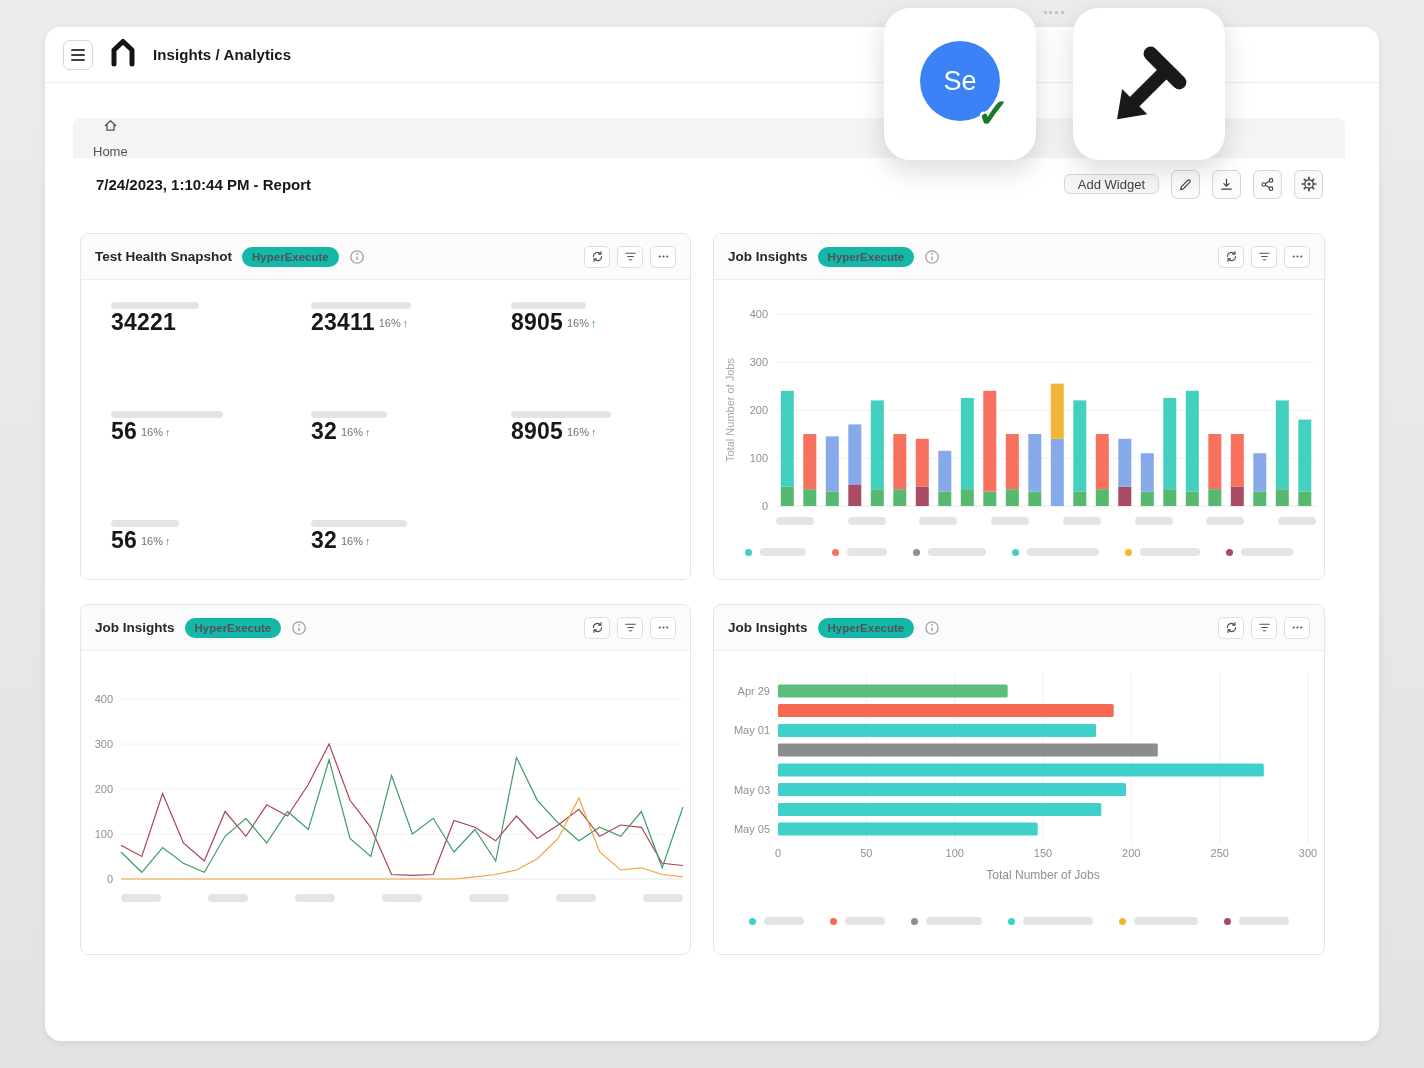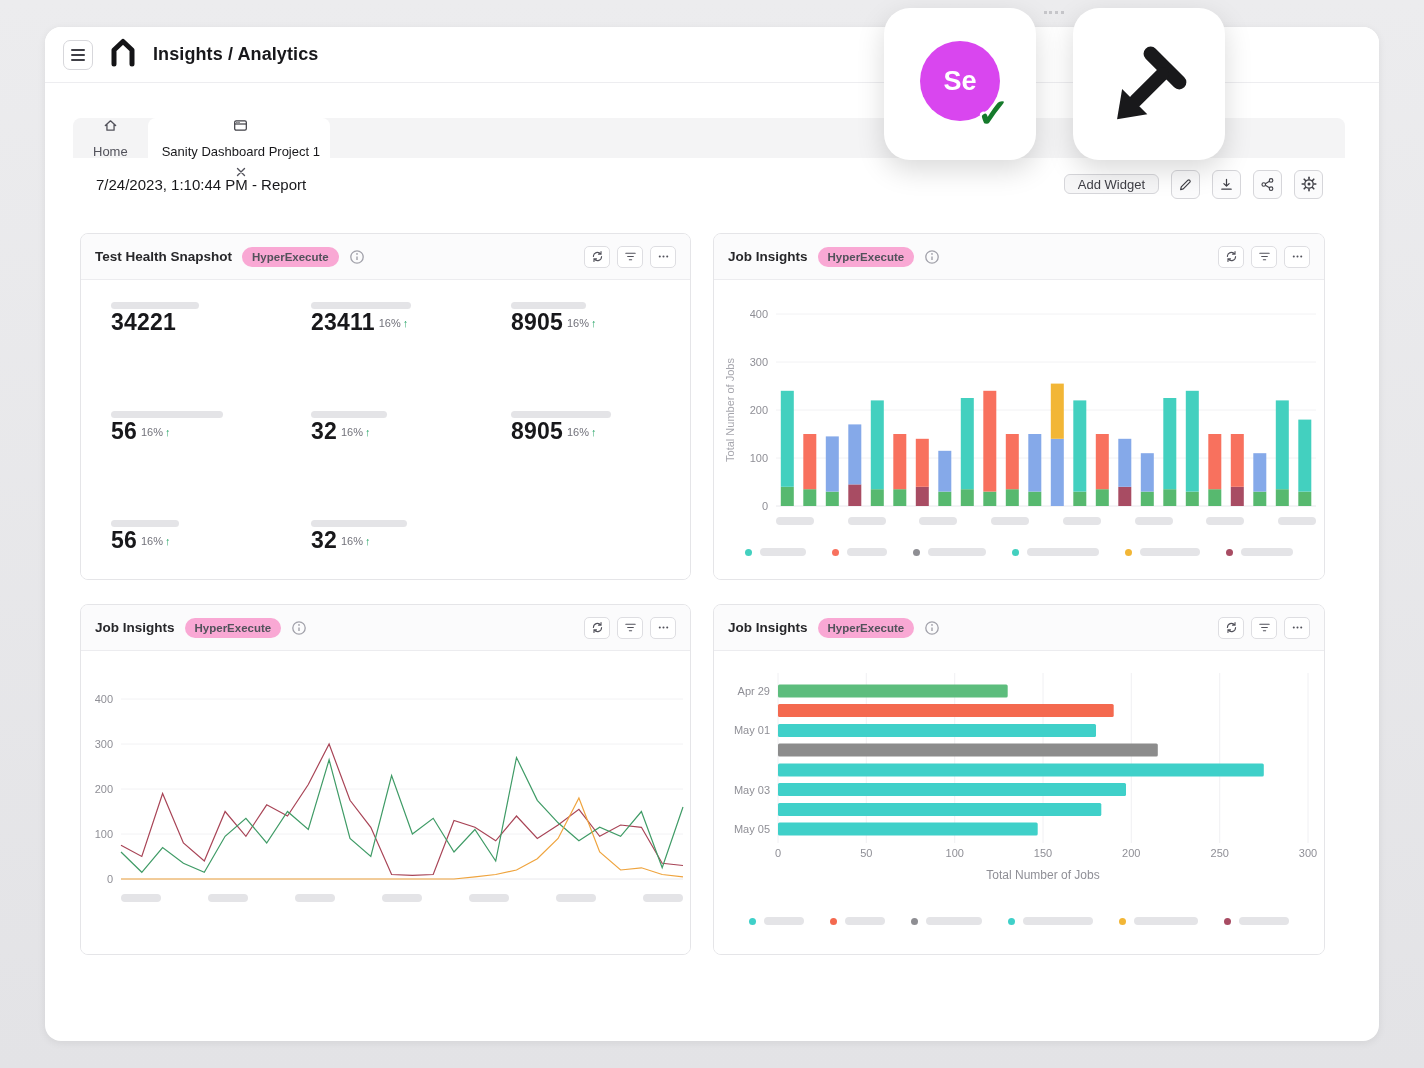--- a/index.html
+++ b/index.html
@@ -4,42 +4,42 @@
 <style>
   * { margin:0; padding:0; box-sizing:border-box; }
   html,body { width:1424px; height:1068px; }
   body { font-family:"Liberation Sans",sans-serif; background:linear-gradient(180deg,#ececee 0%,#e3e3e6 100%); position:relative; overflow:hidden; }
 
   .main-card { position:absolute; left:45px; top:27px; width:1334px; height:1014px; background:#fff; border-radius:16px; box-shadow:0 2px 8px rgba(0,0,0,.07); }
 
   .app-header { position:absolute; top:0; left:0; right:0; height:56px; border-bottom:1px solid #ededf0; display:flex; align-items:center; gap:14px; padding:0 18px; background:#fff; border-radius:16px 16px 0 0; }
   .hamburger-btn { width:30px; height:30px; border:1px solid #d7d7db; border-radius:7px; background:#fff; display:flex; flex-direction:column; justify-content:center; align-items:center; gap:3px; cursor:pointer; }
   .hamburger-btn span { display:block; width:14px; height:2px; background:#3f3f46; border-radius:1px; }
-  .app-title { font-size:18px; font-weight:700; color:#18181b; letter-spacing:.1px; }
+  .app-title { font-size:15px; font-weight:700; color:#18181b; letter-spacing:.1px; }
 
   .tab-strip { position:absolute; top:91px; left:28px; right:34px; height:40px; background:#f4f4f5; border-radius:8px 8px 0 0; display:flex; align-items:flex-end; }
   .tab { height:40px; display:flex; align-items:center; gap:8px; padding:0 20px; font-size:13px; color:#52525b; cursor:pointer;flex-direction:column; }
   .tab-active { background:#fff; border-radius:8px 8px 0 0; color:#18181b; font-weight:500; padding:0 10px 0 14px; }
   .tab-close { width:18px; height:18px; display:flex; align-items:center; justify-content:center; border-radius:4px; cursor:pointer; }
 
   .toolbar-row { position:absolute; top:140px; left:51px; right:56px; height:34px; display:flex; align-items:center; }
-  .report-title { font-size:15px; font-weight:400; color:#18181b; }
+  .report-title { font-size:15px; font-weight:700; color:#18181b; }
   .toolbar-actions { margin-left:auto; display:flex; align-items:center; gap:12px; }
   .btn { height:20px; border:1px solid #d6d6da; background:#f6f6f7; border-radius:6px; font-size:13px; color:#3f3f46; font-weight:500; padding:0 13px; display:flex; align-items:center; justify-content:center; cursor:pointer; }
   .icon-btn { width:29px; height:29px; padding:0; background:#fbfbfc; }
 
   .widget { position:absolute; background:#fff; border:1px solid #e5e5e8; border-radius:8px; overflow:hidden; }
   #widget-health  { left:35px;  top:206px; width:611px; height:347px; }
   #widget-stacked { left:668px; top:206px; width:612px; height:347px; }
   #widget-lines   { left:35px;  top:577px; width:611px; height:351px; }
   #widget-hbar    { left:668px; top:577px; width:612px; height:351px; }
 
   .widget-header { height:46px; background:#fbfbfc; border-bottom:1px solid #ececef; display:flex; align-items:center; gap:10px; padding:0 14px; }
   .widget-title { font-size:13.5px; font-weight:700; color:#27272a; }
-  .widget-badge { background:#f9a8d4; color:#52525b; font-size:11.5px; font-weight:600; padding:4px 10px; border-radius:11px; }
+  .widget-badge { background:#14b8a6; color:#52525b; font-size:11.5px; font-weight:600; padding:4px 10px; border-radius:11px; }
   .info-ico { display:flex; align-items:center; }
   .widget-controls { margin-left:auto; display:flex; gap:7px; }
   .wbtn { width:26px; height:22px; border:1px solid #dedee2; border-radius:5px; background:#fff; display:flex; align-items:center; justify-content:center; cursor:pointer; }
 
   .widget-body { position:relative; height:calc(100% - 46px); background:#fff; }
 
   .health-grid { display:grid; grid-template-columns:200px 200px 200px; padding:22px 0 0 30px; row-gap:28px; }
   .stat-cell { height:81px; }
   .skeleton { height:7px; border-radius:3.5px; background:#e4e4e7; }
   .stat-line { display:flex; align-items:center; gap:4px; }
@@ -54,21 +54,21 @@
   .x-skeleton-row .skeleton { height:8px; border-radius:4px; }
   .chart-legend { position:absolute; left:0; right:0; display:flex; justify-content:center; align-items:center; gap:26px; }
   .legend-item { display:flex; align-items:center; gap:8px; }
   .legend-dot { width:7px; height:7px; border-radius:50%; }
   .chart-legend .skeleton { height:8px; border-radius:4px; }
 
   .float-card { position:absolute; width:152px; height:152px; background:#fff; border-radius:26px; box-shadow:0 10px 28px rgba(0,0,0,.15); }
   #card-selenium { left:884px; top:8px; }
   #card-darkarrow { left:1073px; top:8px; display:flex; align-items:center; justify-content:center; }
   .selenium-wrap { position:absolute; left:36px; top:33px; width:82px; height:82px; }
-  .selenium-circle { width:80px; height:80px; border-radius:50%; background:#d946ef; display:flex; align-items:center; justify-content:center; color:#fff; font-weight:700; font-size:27px; }
+  .selenium-circle { width:80px; height:80px; border-radius:50%; background:#3b82f6; display:flex; align-items:center; justify-content:center; color:#fff; font-weight:400; font-size:27px; }
   .selenium-check { position:absolute; right:-8px; bottom:-10px; font-size:40px; font-weight:700; color:#157a2b; line-height:1;
     text-shadow:-2px 0 0 #fff,2px 0 0 #fff,0 -2px 0 #fff,0 2px 0 #fff,-2px -2px 0 #fff,2px 2px 0 #fff,-2px 2px 0 #fff,2px -2px 0 #fff; }
   .tiny-dots { position:absolute; left:1044px; top:11px; width:20px; height:0; border-top:3px dotted #c6c6ca; }
 </style>
 </head>
 <body>
 
 <div class="tiny-dots"></div>
 
 <div class="main-card">
@@ -88,36 +88,20 @@
   </div>
 
   <div class="tab-strip">
     <div class="tab">
       <span>
         <svg width="15" height="15" viewBox="0 0 16 16">
             <path d="M2.5 8 L8 3 L13.5 8 M4.2 6.8 V13 H11.8 V6.8" fill="none" stroke="#52525b" stroke-width="1.4" stroke-linejoin="round" stroke-linecap="round"></path>
           </svg>
       </span>
       <span>Home</span>
-    </div>
-    <div class="tab tab-active">
-      <span>
-        <svg width="15" height="15" viewBox="0 0 16 16">
-            <rect x="1.8" y="3" width="12.4" height="10" rx="1.5" fill="none" stroke="#3f3f46" stroke-width="1.3"></rect>
-            <line x1="1.8" y1="6.4" x2="14.2" y2="6.4" stroke="#3f3f46" stroke-width="1.3"></line>
-            <circle cx="4.2" cy="4.7" r="0.7" fill="#3f3f46"></circle>
-            <circle cx="6.4" cy="4.7" r="0.7" fill="#3f3f46"></circle>
-          </svg>
-      </span>
-      <span>Sanity Dashboard Project 1</span>
-      <span class="tab-close">
-        <svg width="10" height="10" viewBox="0 0 10 10">
-            <path d="M1.5 1.5 L8.5 8.5 M8.5 1.5 L1.5 8.5" stroke="#52525b" stroke-width="1.4" stroke-linecap="round"></path>
-          </svg>
-      </span>
     </div>
   </div>
 
   <div class="toolbar-row">
     <span class="report-title">7/24/2023, 1:10:44 PM - Report</span>
     <div class="toolbar-actions">
       <button class="btn">Add Widget</button>
       <button class="btn icon-btn">
         <svg width="15" height="15" viewBox="0 0 16 16">
             <path d="M2.8 13.4 L3.5 10.5 L10.6 3.4 A1.5 1.5 0 0 1 12.7 5.5 L5.6 12.6 Z" fill="none" stroke="#3f3f46" stroke-width="1.3" stroke-linejoin="round"></path>

